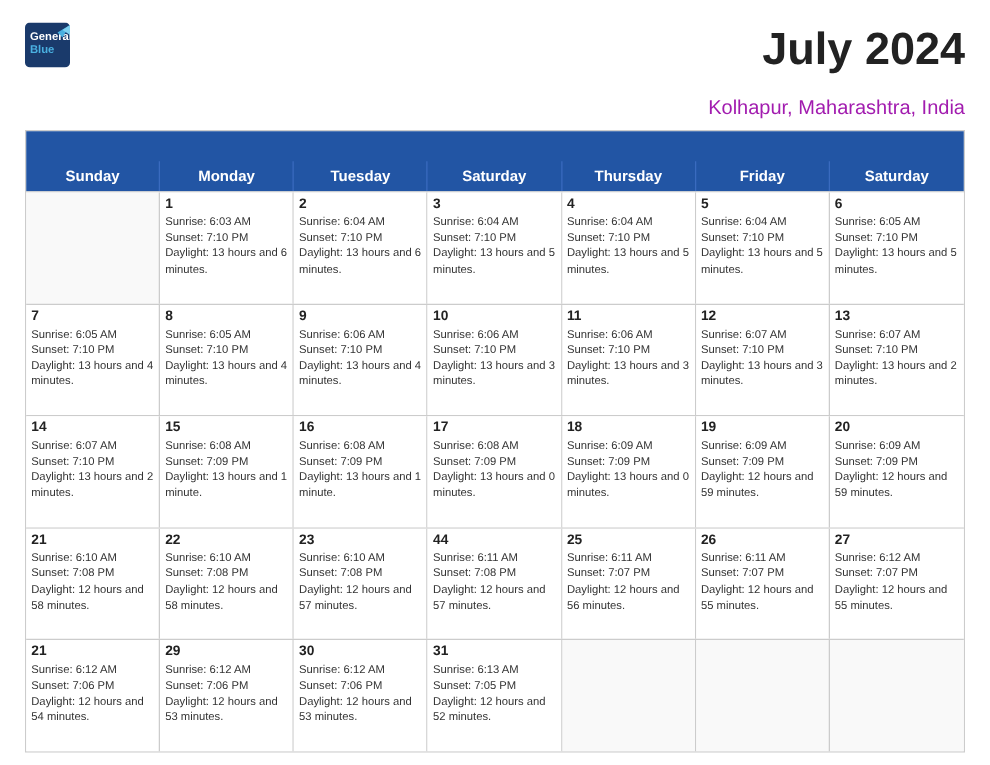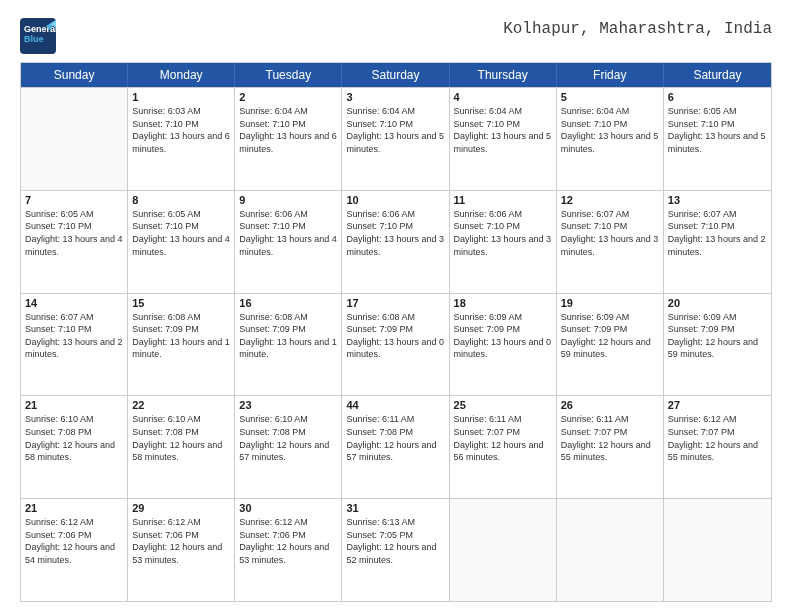--- a/index.html
+++ b/index.html
@@ -26,42 +26,42 @@
     .title-block {
       text-align: right;
     }
     .month-title {
       font-size: 36px;
       font-weight: bold;
       color: #222;
     }
     .location-title {
       font-size: 16px;
-      color: #404040;
-      margin-top: 2px;
-      font-family: Liberation Mono, monospace;
+      color: #a21caf;
+      margin-top: 18px;
     }
     .calendar {
       flex: 1;
       display: flex;
       flex-direction: column;
       border: 1px solid #ccc;
     }
     .cal-header {
       display: grid;
       grid-template-columns: repeat(7, 1fr);
       background: #2255a4;
     }
     .cal-header-cell {
       color: #fff;
-      font-weight: normal;
+      font-weight: bold;
       font-size: 12px;
       padding: 5px 4px;
       text-align: center;
       border-right: 1px solid #3a6bbf;
+      margin-top: 24px;
     }
     .cal-header-cell:last-child { border-right: none; text-align: center; }
     .cal-body {
       display: flex;
       flex-direction: column;
       flex: 1;
     }
     .cal-row {
       display: grid;
       grid-template-columns: repeat(7, 1fr);
@@ -108,20 +108,21 @@
     <div class="logo-wrapper">
       <svg class="logo-icon" viewBox="0 0 36 36">
         <rect x="0" y="0" width="36" height="36" rx="4" fill="#1a3a6b"></rect>
         <text x="4" y="14" font-size="9" font-weight="bold" fill="white" font-family="Arial">General</text>
         <text x="4" y="24" font-size="9" font-weight="bold" fill="#4ab0e0" font-family="Arial">Blue</text>
         <polygon points="26,8 36,2 30,12" fill="#4ab0e0"></polygon>
         <polygon points="30,6 36,2 36,10" fill="#7dd0f0"></polygon>
       </svg>
     </div>
     <div class="title-block">
+      <div class="month-title">July 2024</div>
       <div class="location-title">Kolhapur, Maharashtra, India</div>
     </div>
   </div>
 
   <div class="calendar">
     <div class="cal-header">
     <div class="cal-header-cell">Sunday</div>
         <div class="cal-header-cell">Monday</div>
         <div class="cal-header-cell">Tuesday</div>
         <div class="cal-header-cell">Saturday</div>

